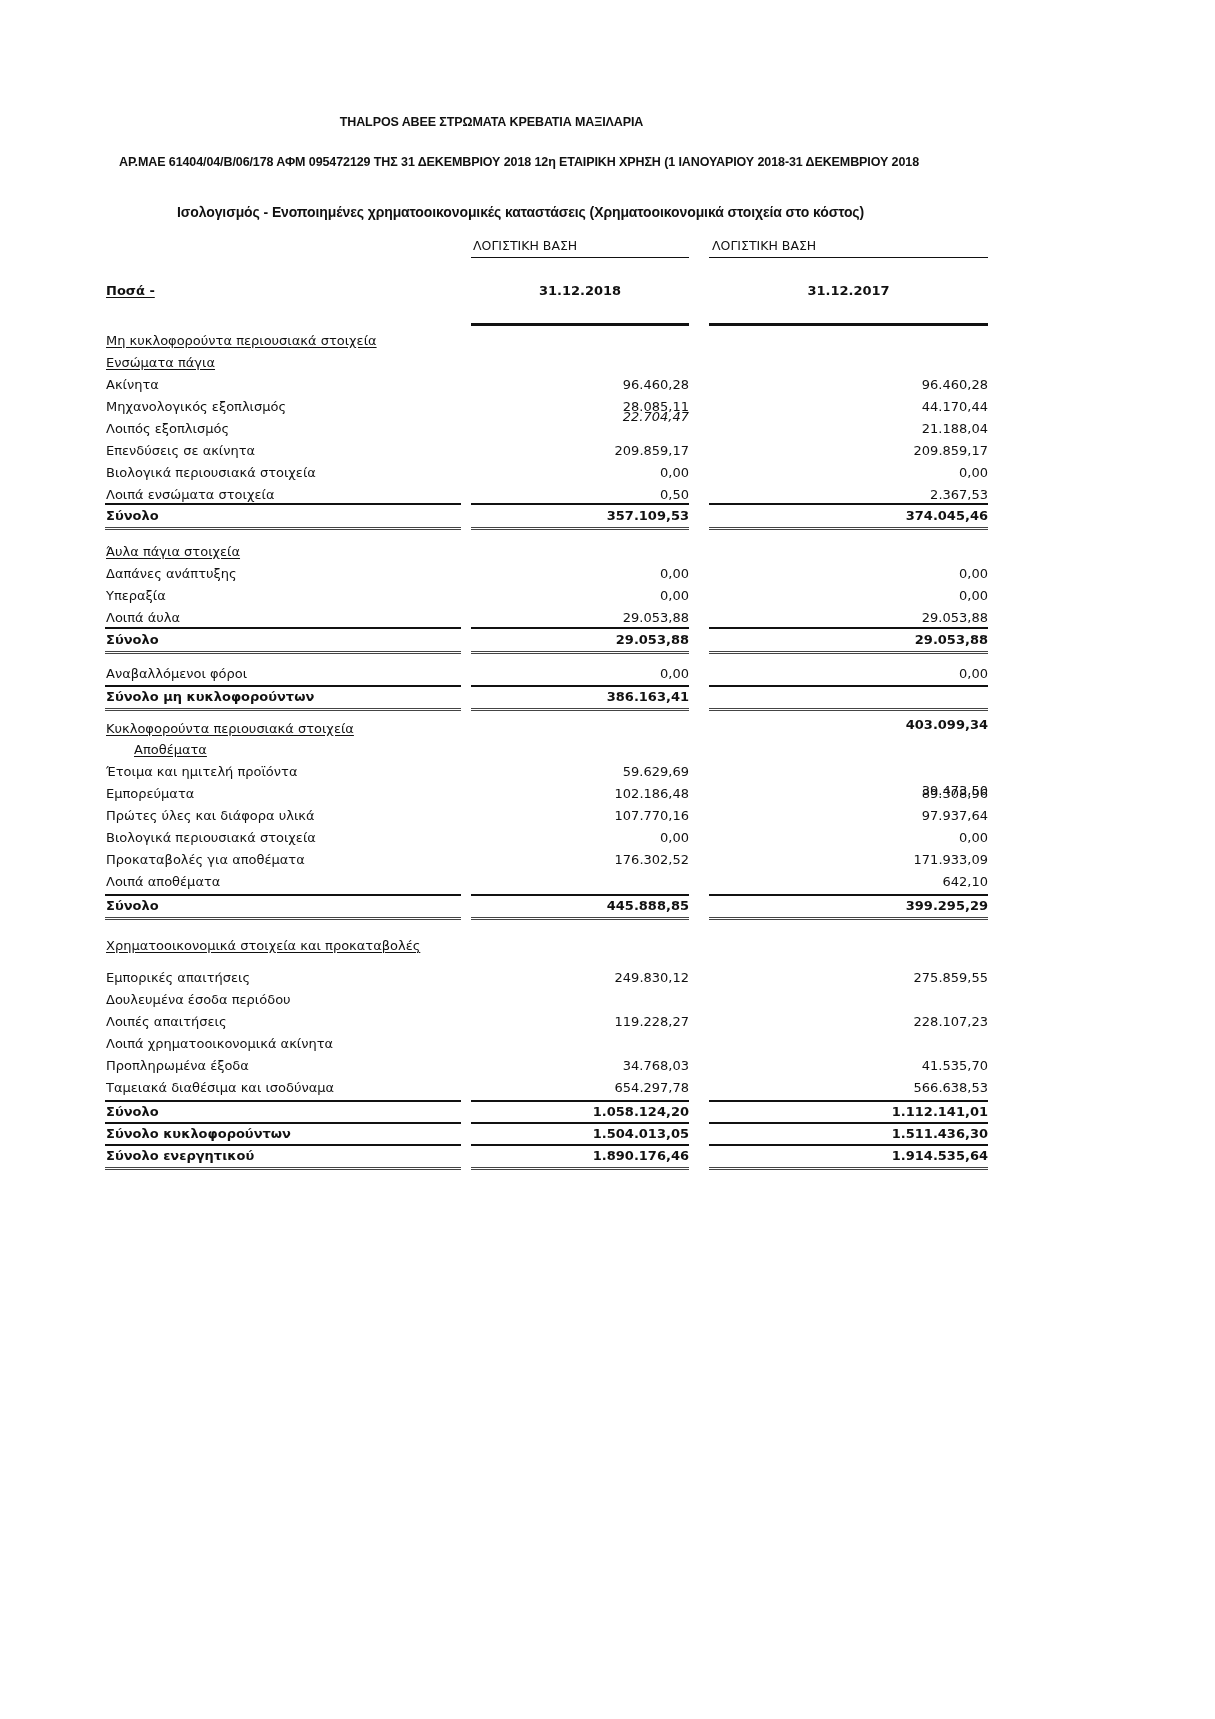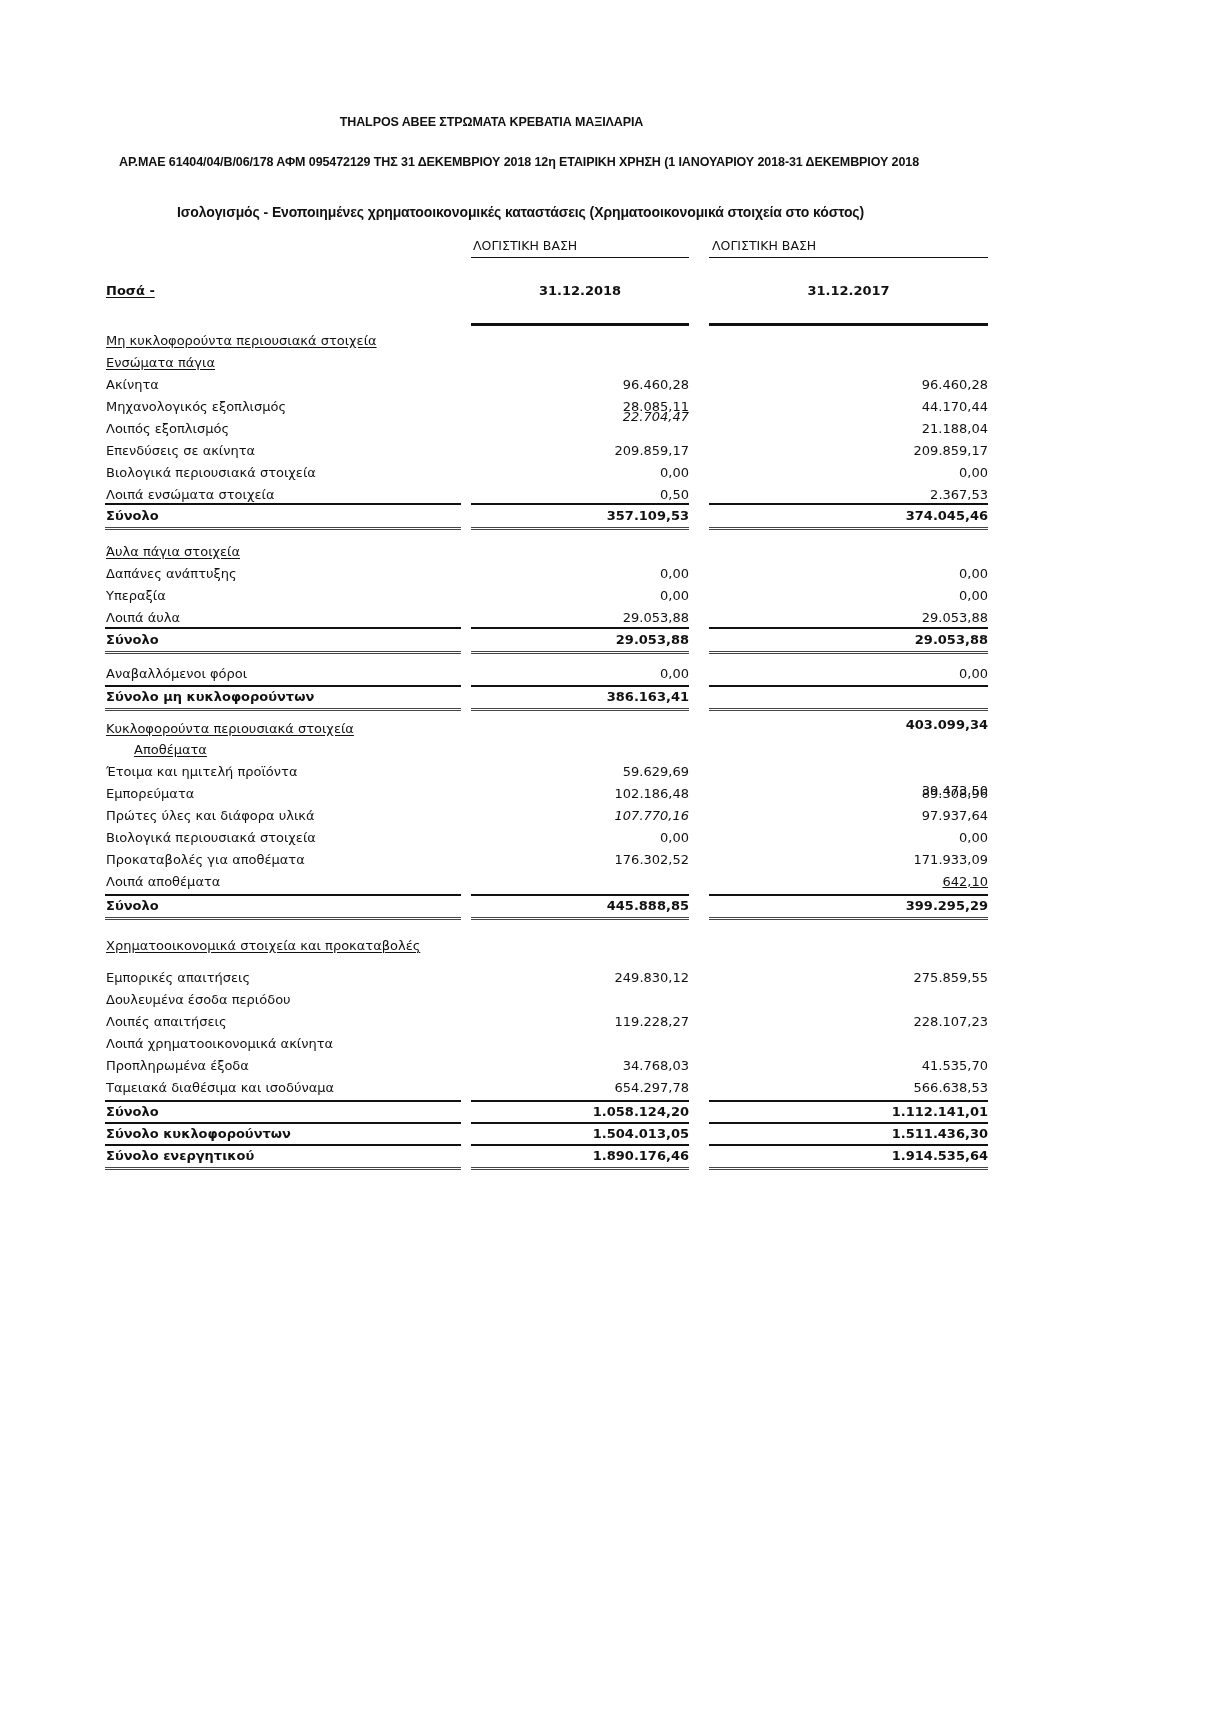--- a/index.html
+++ b/index.html
@@ -103,31 +103,31 @@
     <div class="line cl double" style="top: 708px; width: 356px;"></div>
     <div class="abs tahoma row lbl u" style="top: 720px;">Κυκλοφορούντα περιουσιακά στοιχεία</div>
     <div class="abs tahoma row lbl u" style="top: 741px; margin-left: 28px;">Αποθέματα</div>
     <div class="abs tahoma row lbl" style="top: 763px;">Έτοιμα και ημιτελή προϊόντα</div>
     <div class="abs tahoma row v1" style="top: 763px;">59.629,69</div>
     <div class="abs tahoma row v2" style="top: 782px;">39.473,50</div>
     <div class="abs tahoma row lbl" style="top: 785px;">Εμπορεύματα</div>
     <div class="abs tahoma row v1" style="top: 785px;">102.186,48</div>
     <div class="abs tahoma row v2" style="top: 785px;">89.308,96</div>
     <div class="abs tahoma row lbl" style="top: 807px;">Πρώτες ύλες και διάφορα υλικά</div>
-    <div class="abs tahoma row v1" style="top: 807px; font-style: italic;">107.770,16</div>
+    <div class="abs tahoma row v1" style="top: 807px;">107.770,16</div>
     <div class="abs tahoma row v2" style="top: 807px;">97.937,64</div>
     <div class="abs tahoma row lbl" style="top: 829px;">Βιολογικά περιουσιακά στοιχεία</div>
     <div class="abs tahoma row v1" style="top: 829px;">0,00</div>
     <div class="abs tahoma row v2" style="top: 829px;">0,00</div>
     <div class="abs tahoma row lbl" style="top: 851px;">Προκαταβολές για αποθέματα</div>
     <div class="abs tahoma row v1" style="top: 851px;">176.302,52</div>
     <div class="abs tahoma row v2" style="top: 851px;">171.933,09</div>
     <div class="abs tahoma row lbl" style="top: 873px;">Λοιπά αποθέματα</div>
     <div class="abs tahoma row v1" style="top: 873px;"></div>
-    <div class="abs tahoma row v2" style="top: 873px; text-decoration: underline;">642,10</div>
+    <div class="abs tahoma row v2" style="top: 873px;">642,10</div>
     <div class="line c1 single" style="top: 894px;"></div>
     <div class="line c2 single" style="top: 894px;"></div>
     <div class="line cl single" style="top: 894px; width: 356px;"></div>
     <div class="abs tahoma row lbl b" style="top: 897px;">Σύνολο</div>
     <div class="abs tahoma row v1 b" style="top: 897px; text-align: center;">445.888,85</div>
     <div class="abs tahoma row v2 b" style="top: 897px;">399.295,29</div>
     <div class="line c1 double" style="top: 917px;"></div>
     <div class="line c2 double" style="top: 917px;"></div>
     <div class="line cl double" style="top: 917px; width: 356px;"></div>
     <div class="abs tahoma row lbl u" style="top: 937px;">Χρηματοοικονομικά στοιχεία και προκαταβολές</div>

